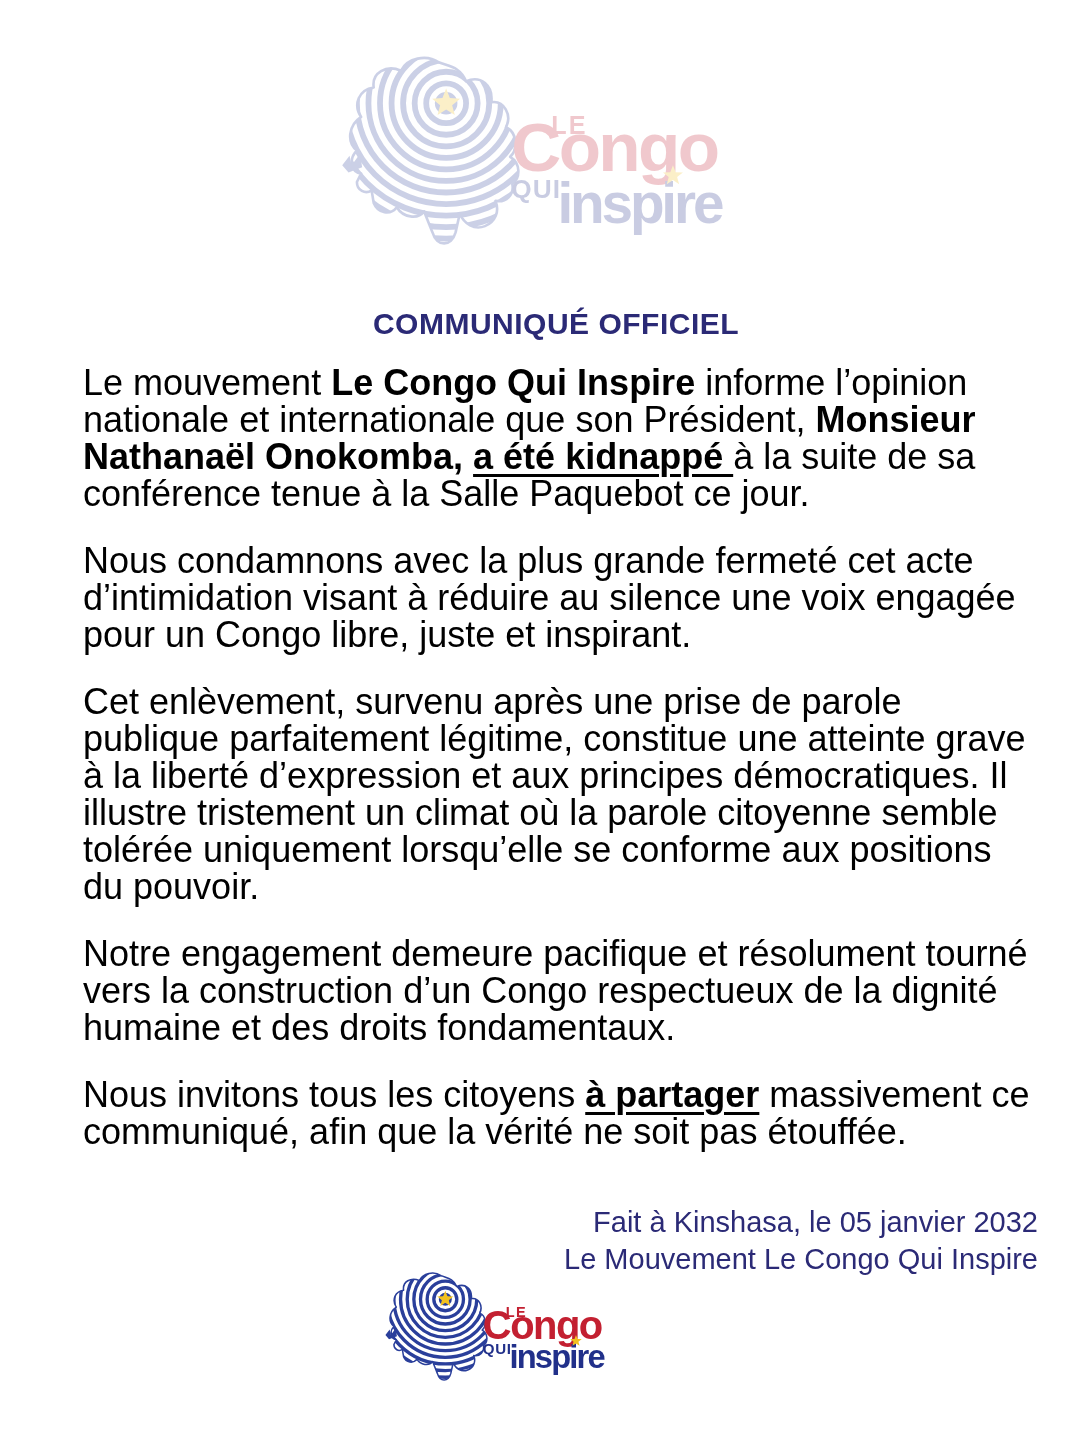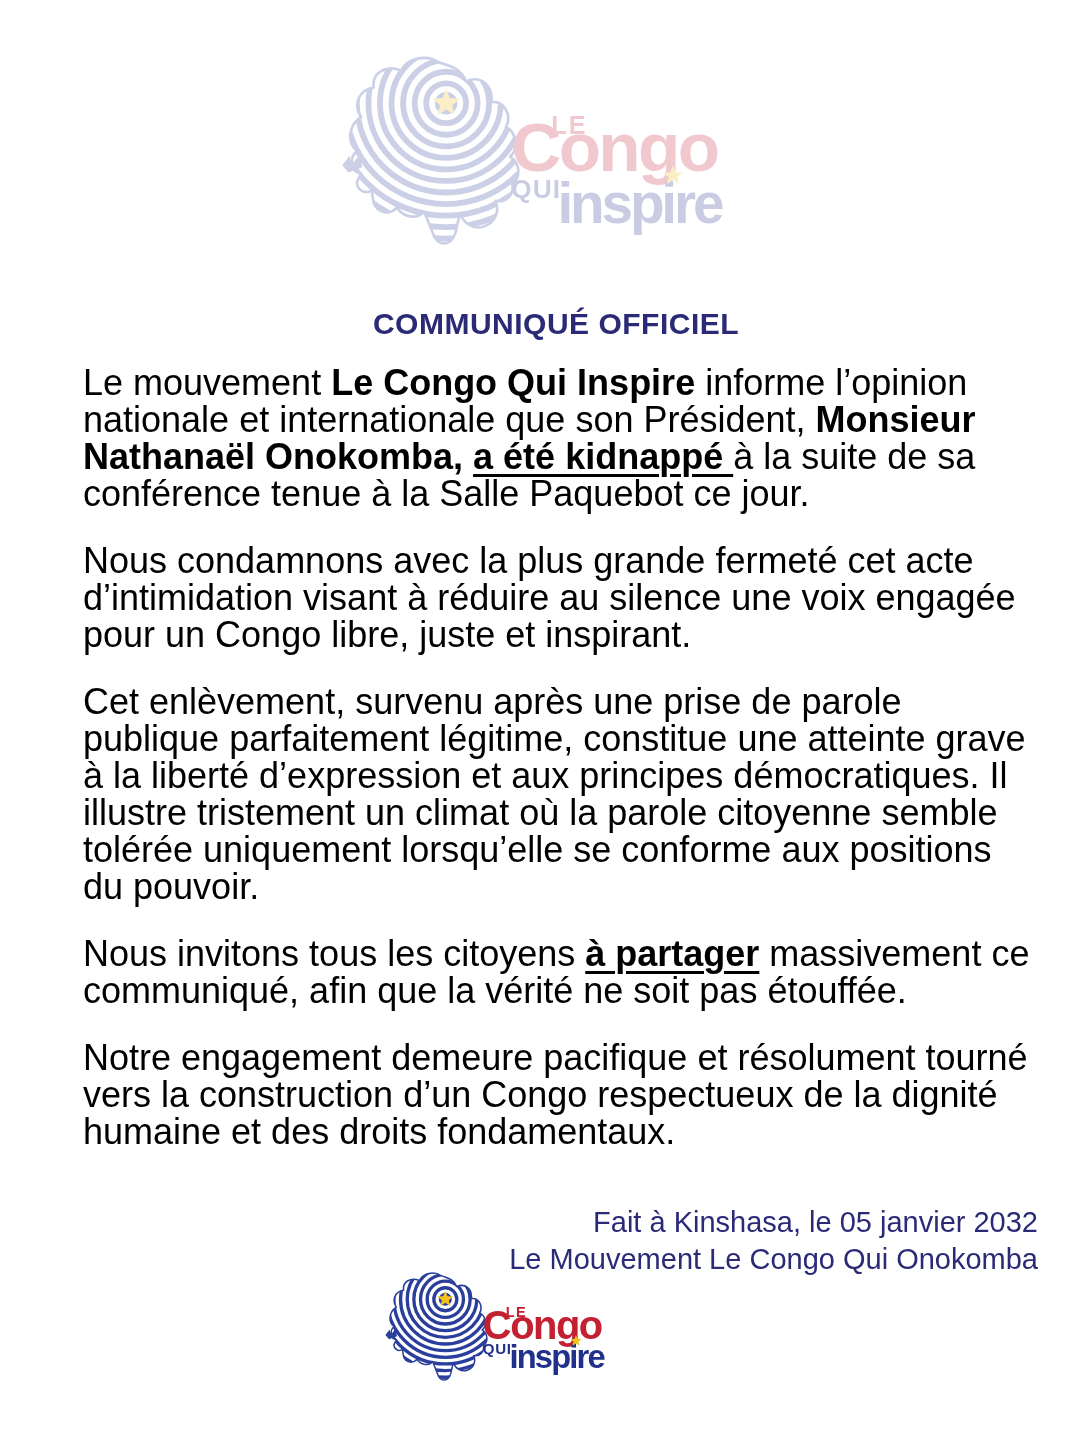--- a/index.html
+++ b/index.html
@@ -135,27 +135,27 @@
 
   <h1 class="title">COMMUNIQUÉ OFFICIEL</h1>
 
   <div class="body-text">
     <p class="para"><span>Le mouvement </span><span class="b">Le Congo Qui Inspire</span><span> informe l’opinion nationale et internationale que son Président, </span><span class="b">Monsieur Nathanaël Onokomba, </span><span class="u">a été kidnappé </span><span>à la suite de sa conférence tenue à la Salle Paquebot ce jour.</span></p>
 
     <p class="para"><span>Nous condamnons avec la plus grande fermeté cet acte d’intimidation visant à réduire au silence une voix engagée pour un Congo libre, juste et inspirant.</span></p>
 
     <p class="para"><span>Cet enlèvement, survenu après une prise de parole publique parfaitement légitime, constitue une atteinte grave à la liberté d’expression et aux principes démocratiques. Il illustre tristement un climat où la parole citoyenne semble tolérée uniquement lorsqu’elle se conforme aux positions du pouvoir.</span></p>
 
+    <p class="para"><span>Notre engagement demeure pacifique et résolument tourné vers la construction d’un Congo respectueux de la dignité humaine et des droits fondamentaux.</span></p>
+
     <p class="para"><span>Nous invitons tous les citoyens </span><span class="u">à partager</span><span> massivement ce communiqué, afin que la vérité ne soit pas étouffée.</span></p>
-
-    <p class="para"><span>Notre engagement demeure pacifique et résolument tourné vers la construction d’un Congo respectueux de la dignité humaine et des droits fondamentaux.</span></p>
   </div>
 
   <div class="signature">
     <div>Fait à Kinshasa, le 05 janvier 2032</div>
-    <div>Le Mouvement Le Congo Qui Onokomba</div>
+    <div>Le Mouvement Le Congo Qui Inspire</div>
   </div>
 
   <svg class="logo logo-bottom" viewBox="0 0 400 200">
     <use href="#cqi-logo"></use>
   </svg>
 
 </div>
 
 </body></html>

